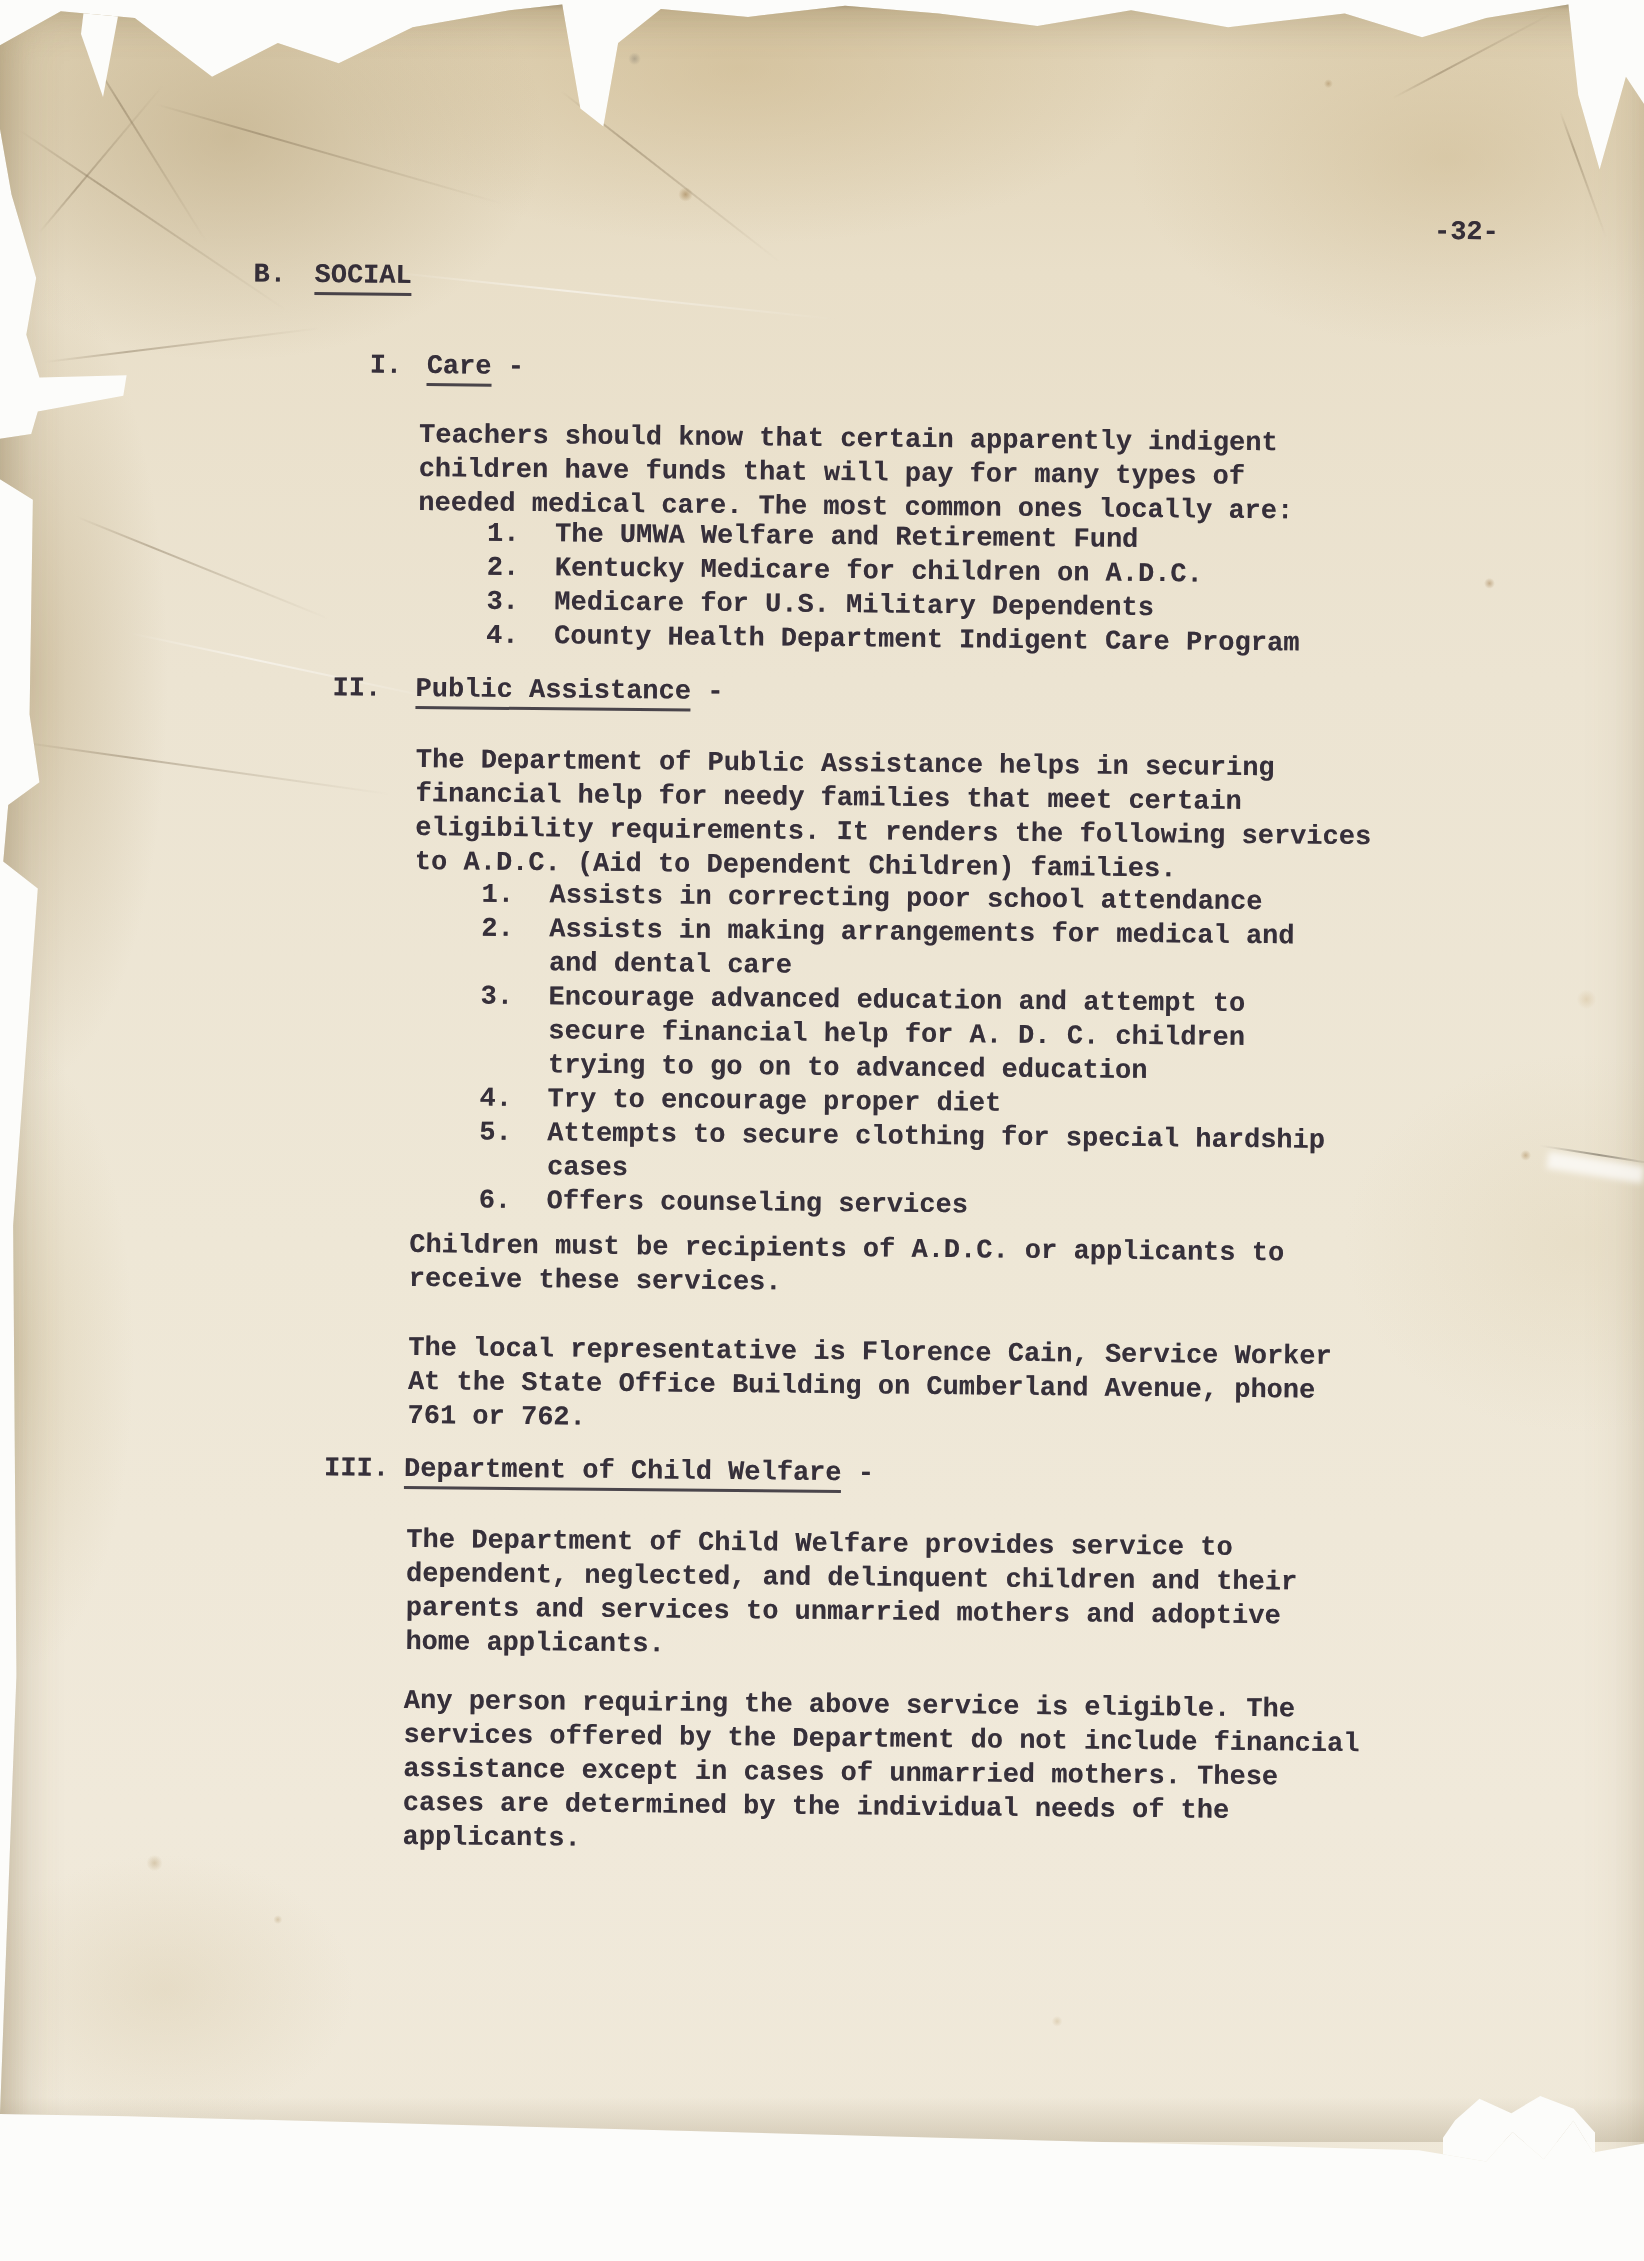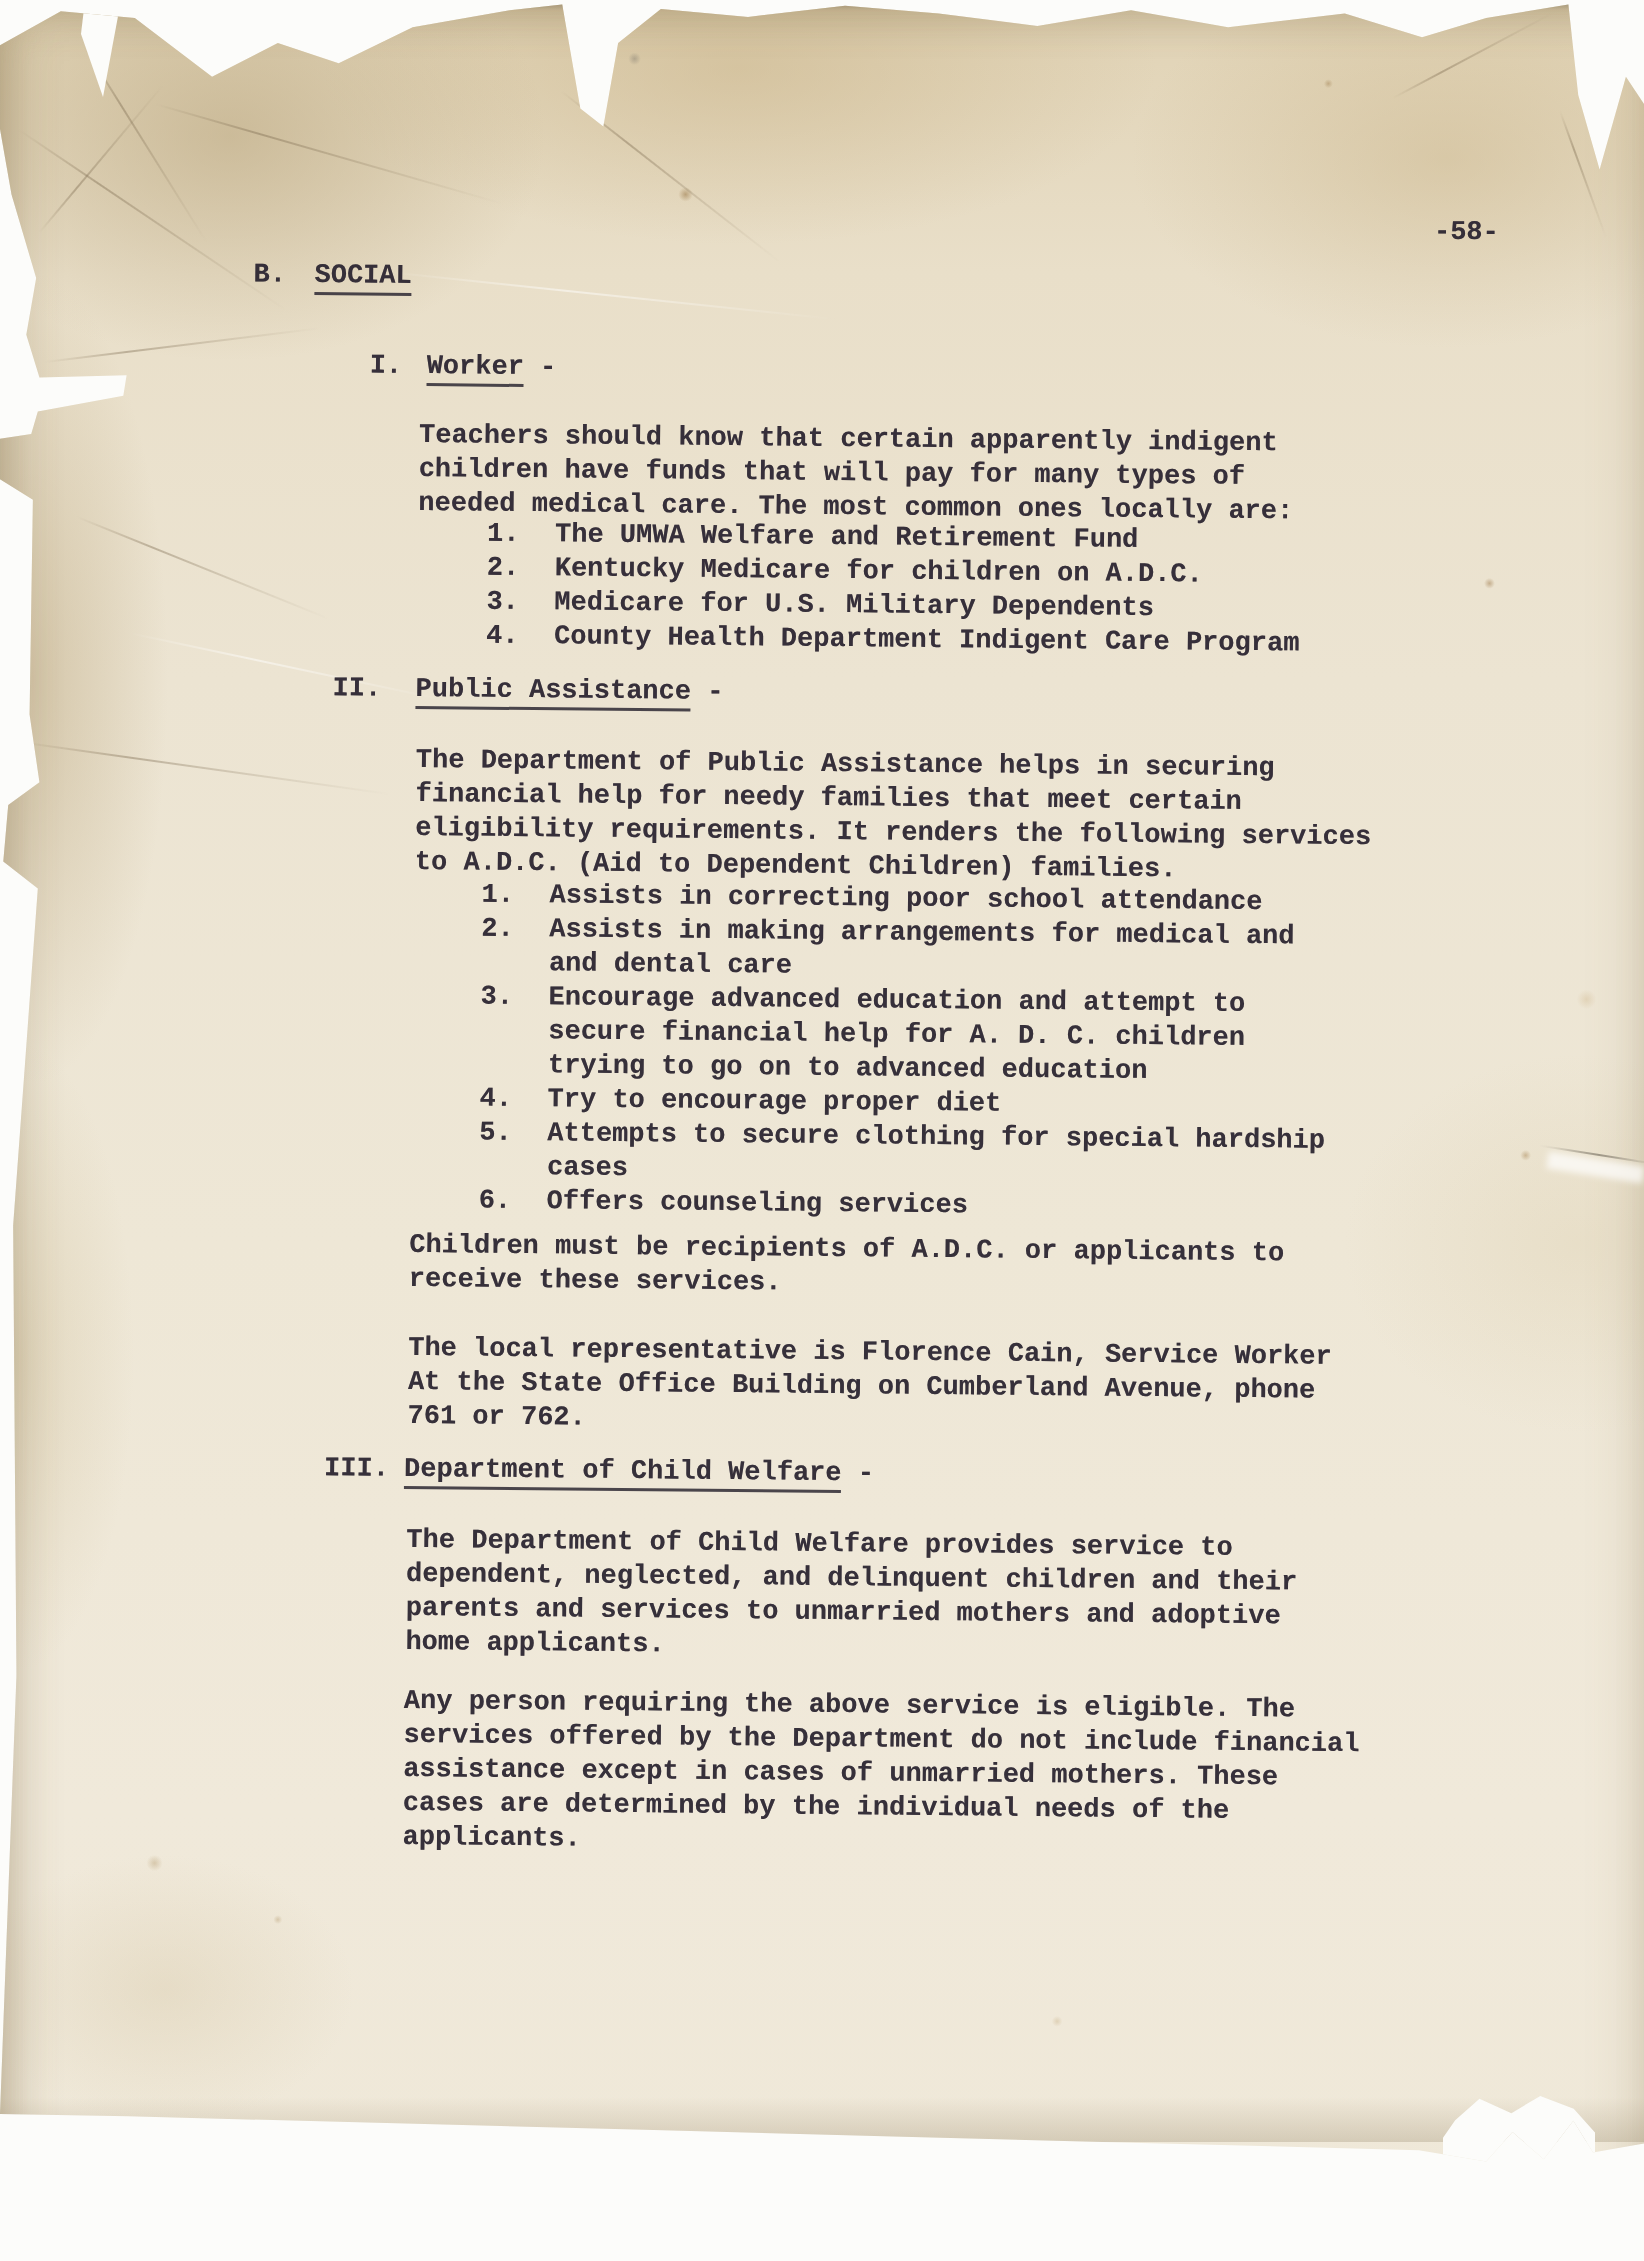--- a/index.html
+++ b/index.html
@@ -110,27 +110,27 @@
     <div class="crease lite" style="left:387px;top:271px;width:451px;transform:rotate(6deg)"></div>
     <div class="crease lite" style="left:129px;top:632px;width:322px;transform:rotate(12deg)"></div>
 
     <div class="tearflare"></div>
     <div class="tearline"></div>
     <div class="sliver" style="left:81px;top:0;width:40px;height:97px;clip-path:polygon(10% 0,100% 0,55% 100%,0 35%);"></div>
     <div class="sliver" style="left:0;top:273px;width:30px;height:90px;clip-path:polygon(0 0,100% 30%,55% 100%,0 95%);"></div>
     <div class="bite"></div>
 
     <div class="typed">
-      <div class="abs" style="left:1433px;top:205px;">-58-</div>
+      <div class="abs" style="left:1433px;top:205px;">-32-</div>
 
       <div class="abs" style="left:253px;top:259px;">B.</div>
       <div class="abs" style="left:314px;top:259px;"><span class="u">SOCIAL</span></div>
 
       <div class="abs" style="left:370px;top:349px;">I.</div>
-      <div class="abs" style="left:427px;top:349px;"><span class="u">Worker</span><span> -</span></div>
+      <div class="abs" style="left:427px;top:349px;"><span class="u">Care</span><span> -</span></div>
 
       <div class="para" style="left:420px;top:418px;">Teachers should know that certain apparently indigent
 children have funds that will pay for many types of
 needed medical care.  The most common ones locally are:</div>
 
       <div class="list" style="left:489px;top:516px;">
           <div class="li">
           <span class="num">1.</span>
           <span class="txt">The UMWA Welfare and Retirement Fund</span>
         </div>

